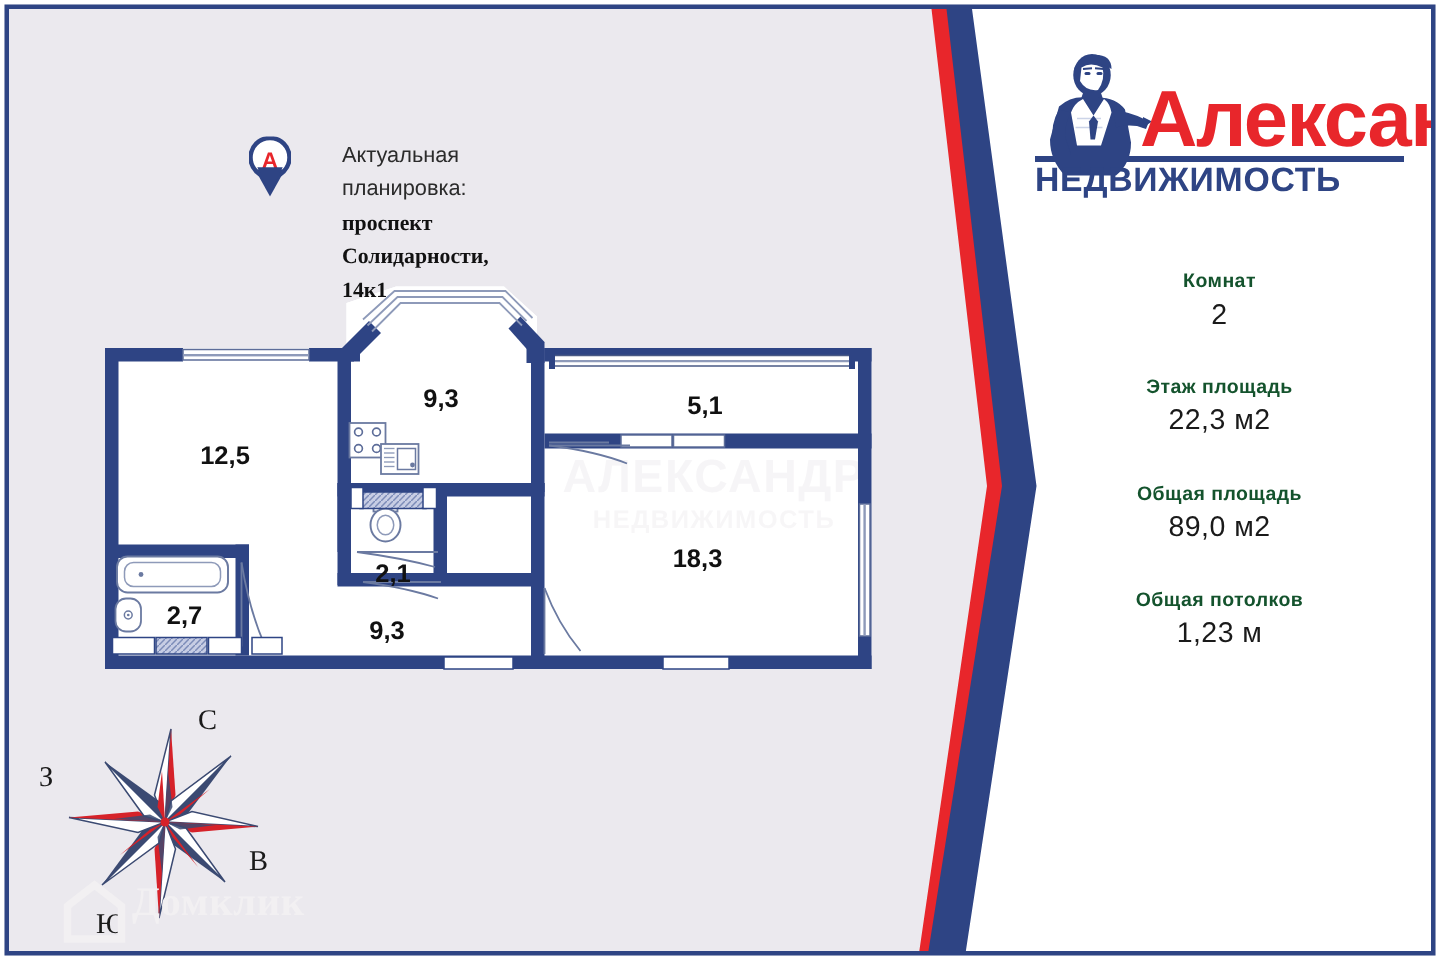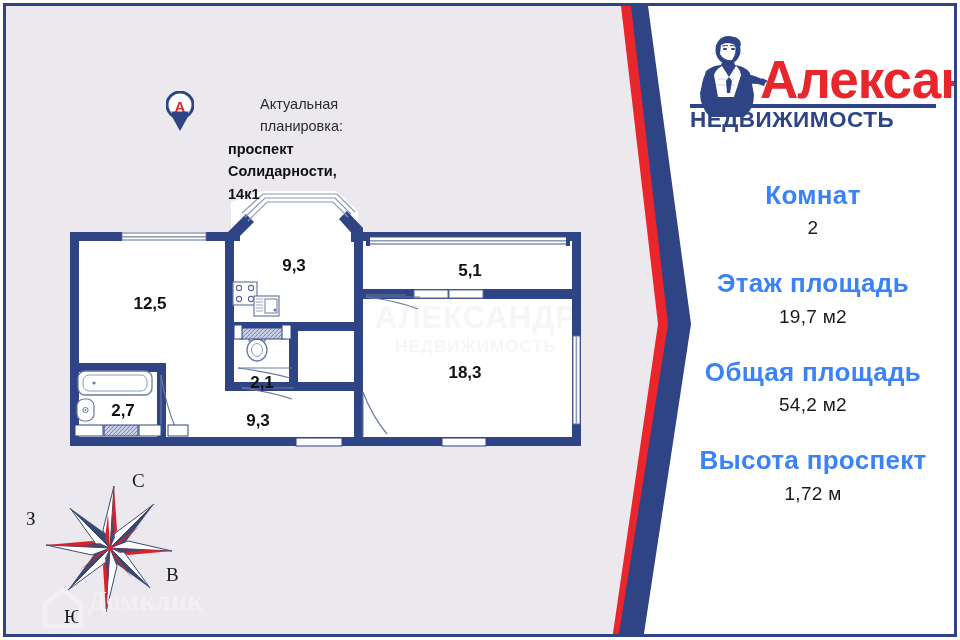--- a/index.html
+++ b/index.html
@@ -64,34 +64,34 @@
     background:#2e4484;
   }
 
   
   #specs {
     position:absolute; left:62px; top:172px; width:290px; z-index:5;
     text-align:center;
   }
   .spec { margin-bottom:23px; }
   .spec-label {
-    font-size:26px; font-weight:bold; color:#3b82f6;
+    font-size:13px; font-weight:bold; color:#14532d;
     letter-spacing:0.3px; line-height:1.35;
   }
   .spec-value {
     font-size:19px; font-weight:normal; color:#1a1a1a;
     letter-spacing:0.3px; line-height:1.6;
   }
 
   
   #caption { position:absolute; left:160px; top:83px; z-index:6; }
   #pin { position:absolute; left:0; top:2px; width:28px; height:42px; }
   #cap-text { position:absolute; left:62px; top:4px; }
-  #cap-line1 { font-size:14.5px; color:#2b2b2b; line-height:1.55;margin-left:32px; }
-  #cap-line2 { font-size:14.5px; color:#111; font-weight:bold; line-height:1.55; }
+  #cap-line1 { font-size:14.5px; color:#2b2b2b; line-height:1.55; }
+  #cap-line2 { font-size:14.5px; color:#111; font-weight:bold; line-height:1.55;font-family:Liberation Serif, serif; }
 
   
   #plan { position:absolute; left:0; top:0; width:620px; height:634px; z-index:4; }
 
   
   #compass { position:absolute; left:20px; top:462px; width:180px; height:170px; z-index:5; }
   .cdir {
     position:absolute;
     font-family:"Liberation Serif", serif;
     font-size:19px; color:#1a1a1a; font-weight:normal;
@@ -395,27 +395,27 @@
       <div id="logo-sub">НЕДВИЖИМОСТЬ</div>
     </div>
 
     <div id="specs">
       <div class="spec">
         <div class="spec-label">Комнат</div>
         <div class="spec-value">2</div>
       </div>
       <div class="spec">
         <div class="spec-label">Этаж площадь</div>
-        <div class="spec-value">19,7 м2</div>
+        <div class="spec-value">22,3 м2</div>
       </div>
       <div class="spec">
         <div class="spec-label">Общая площадь</div>
-        <div class="spec-value">54,2 м2</div>
+        <div class="spec-value">89,0 м2</div>
       </div>
       <div class="spec">
-        <div class="spec-label">Высота проспект</div>
-        <div class="spec-value">1,72 м</div>
+        <div class="spec-label">Общая потолков</div>
+        <div class="spec-value">1,23 м</div>
       </div>
     </div>
 
   </div>
  </div>
 </div>
 
 </body></html>

